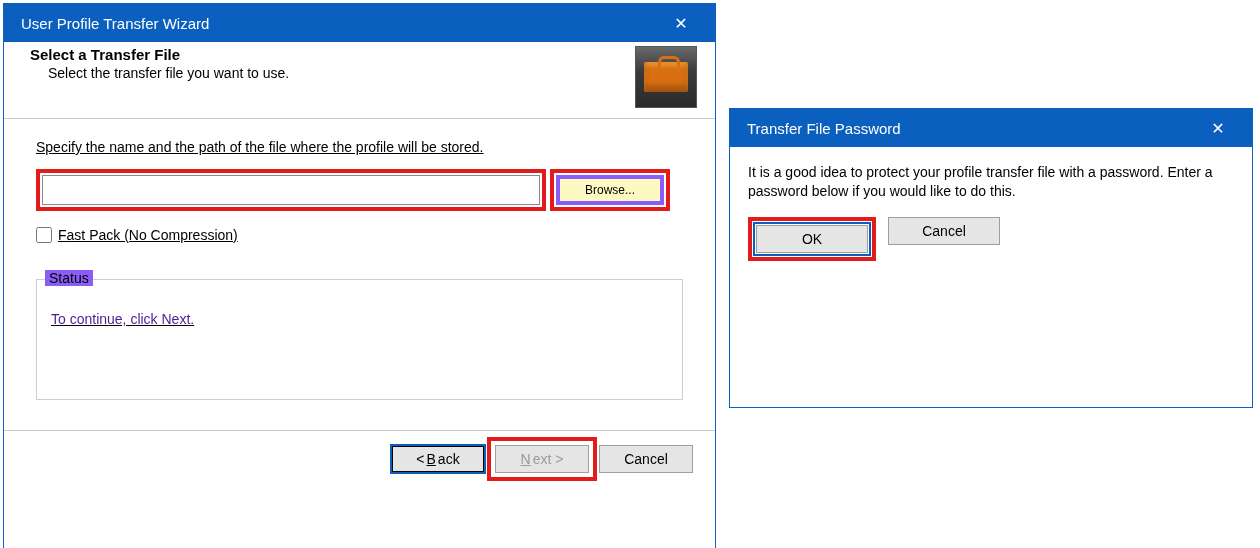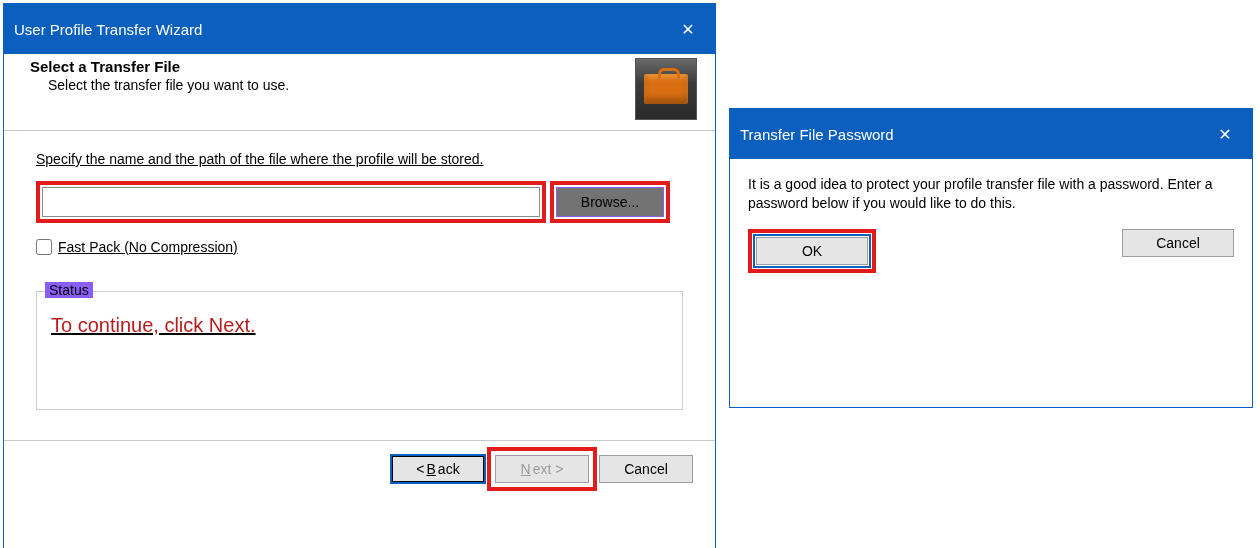--- a/index.html
+++ b/index.html
@@ -11,24 +11,24 @@
       position: relative;
     }
     .window {
       position: absolute;
       background: #fff;
       border: 1px solid #0a5fbf;
     }
     .titlebar {
       background: #0a5fbf;
       color: #fff;
-      height: 50px;
+      height: 38px;
       display: flex;
       align-items: center;
-      padding: 0 10px;
+      padding: 0 17px;
       font-size: 15px;
       font-weight: 400;
     }
     .titlebar .title { flex: 1; }
     .titlebar .x {
       width: 34px;
       height: 34px;
       display: flex;
       align-items: center;
       justify-content: center;
@@ -64,34 +64,34 @@
     .row { display:flex; align-items:center; gap:0; position:relative; }
     .path-wrap { position:relative; padding:6px; }
     .path-input {
       width: 498px; height: 30px;
       border: 1px solid #8a8a8a;
       background:#fff; padding:2px 4px; font-size:14px;
     }
     .browse-wrap{ position:relative; padding:6px; margin-left:4px;}
     .browse-btn{
       width:108px;height:30px;
-      background:#737373;border:1px solid #8b5cf6;
-      font-size:14px;color:#000;cursor:pointer;
+      background:#fef9c3;border:4px solid #8b5cf6;
+      font-size:12px;color:#000;cursor:pointer;
     }
     .hl-red { position:absolute; inset:0; border:4px solid #e21b1b; pointer-events:none;}
     .check-row{ margin-top:16px; display:flex; align-items:center; gap:6px; font-size:14px;}
     .check-row input{ width:16px;height:16px; }
     .check-lbl .u{ text-decoration: underline; }
     .status-group{
       margin-top:36px; border:1px solid #cfcfcf; position:relative; padding:22px 14px 72px 14px;
     }
     .status-legend{
       position:absolute; top:-10px; left:8px; background:#8b5cf6; padding:0 4px; font-size:14px; color:#000;
     }
-    .status-text{ font-size:20px; color:#b91c1c; }
+    .status-text{ font-size:14px; color:#4c1d95;margin-top:9px; }
     .wizard-footer{
       border-top:1px solid #c9c9c9; margin-top:24px;
       display:flex; justify-content:flex-end; gap:10px;
       padding:14px 22px 18px 22px;
     }
     .wbtn{
       width:94px; height:28px; font-size:14px;
       background:#e5e5e5; border:1px solid #9e9e9e; cursor:pointer; color:#000;
       display:inline-flex;align-items:center;justify-content:center;gap:2px;
     }
@@ -106,21 +106,21 @@
     .pwd { left: 729px; top: 108px; width: 524px; height: 300px; }
     .pwd-body{ padding:16px 18px 14px 18px; font-size:14px; color:#000; }
     .pwd-body p{ margin-bottom:16px; line-height:1.35; }
     .inputs-hl{ position:relative; padding:6px;}
     .inputs-hl .hl-red{ inset:0; }
     .pwd-input{
       width:292px; height:30px; border:1px solid #8a8a8a; background:#fff; padding:2px 6px; font-size:14px;
     }
     .pwd-input.focus{ outline:2px solid #0a5fbf; outline-offset:-1px; }
     .caret{ display:inline-block; width:1px; height:18px; background:#000; vertical-align:middle; }
-    .pwd-buttons{ display:flex; justify-content:space-between; gap:12px; margin-top:14px; }
+    .pwd-buttons{ display:flex; justify-content:flex-start; gap:12px; margin-top:14px; }
     .pwd-ok-wrap{ position:relative; padding:8px; }
     .pwd-ok{
       width:112px; height:28px; background:#e5e5e5; border:1px solid #9e9e9e;
       outline:2px solid #0a5fbf; outline-offset:1px; font-size:14px; cursor:pointer;
     }
     .pwd-cancel{
       width:112px; height:28px; background:#e5e5e5; border:1px solid #9e9e9e; font-size:14px; cursor:pointer;
     }
   </style>
 </head>

